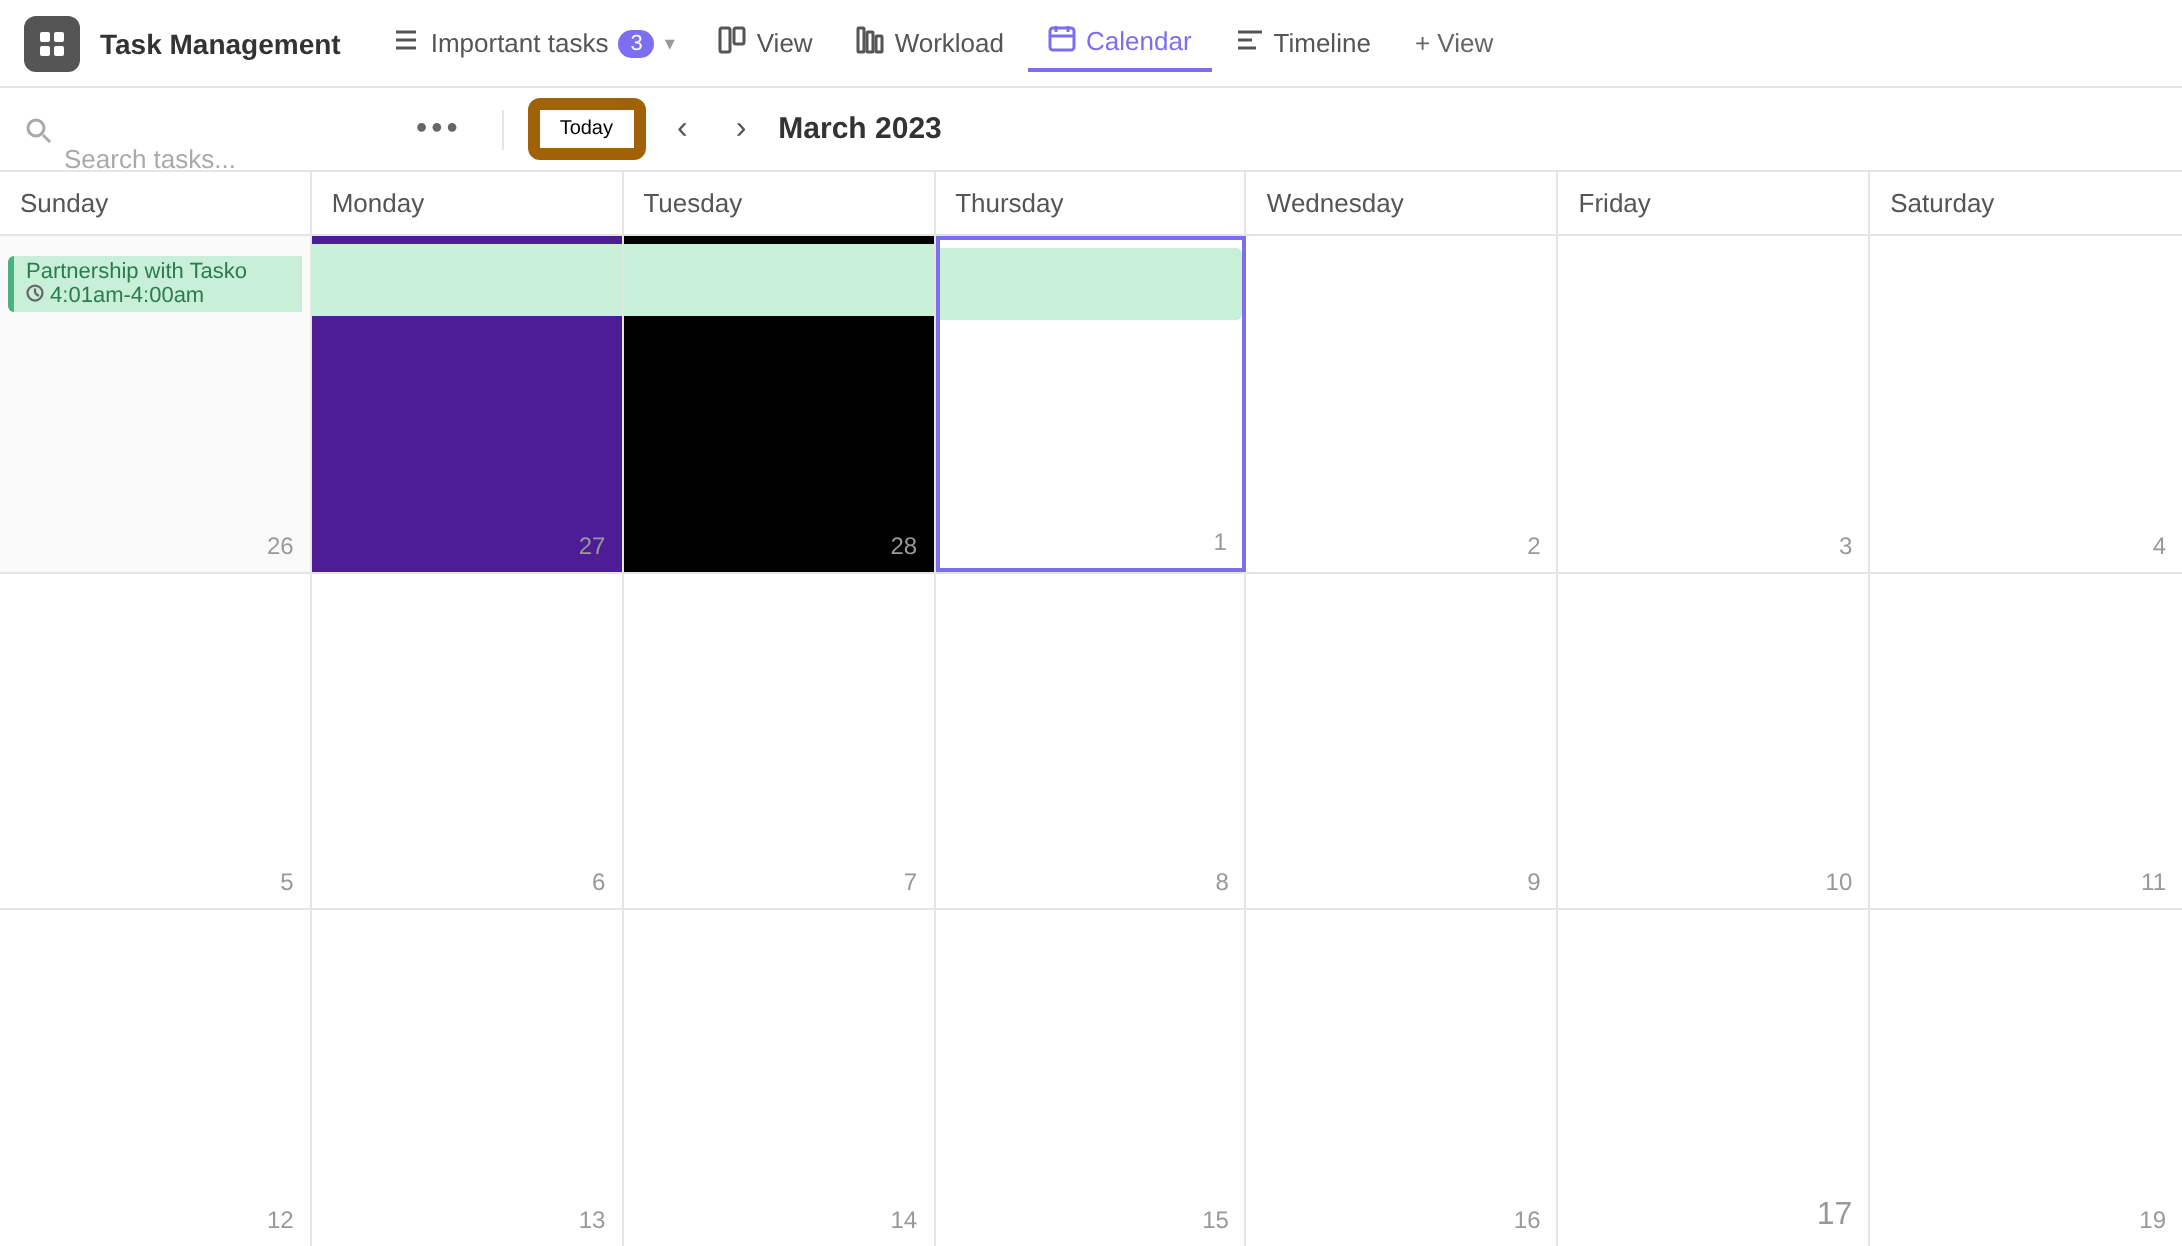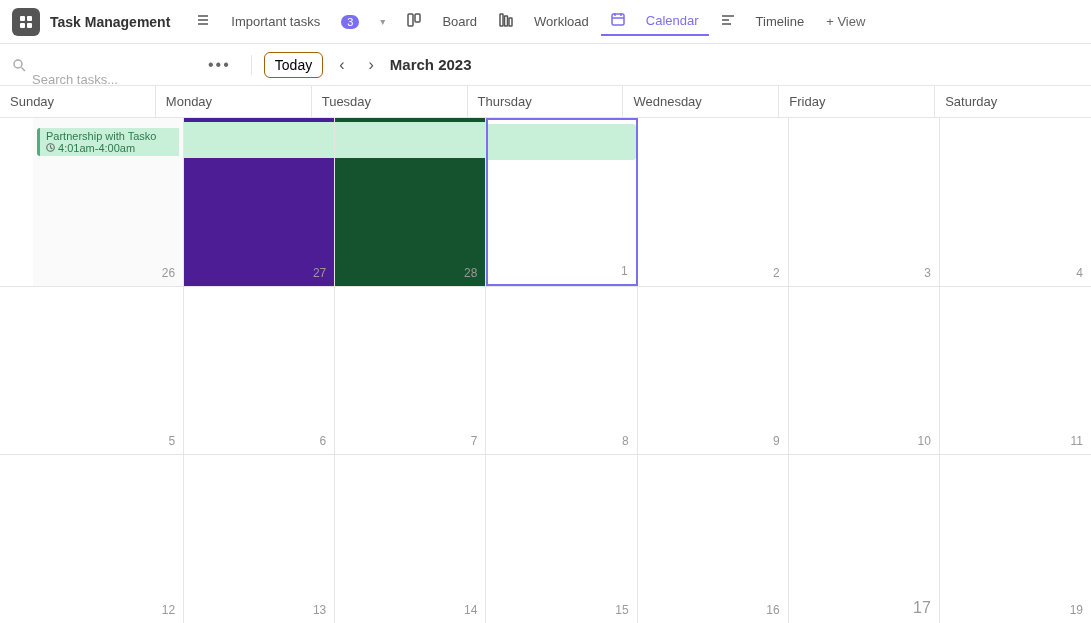--- a/index.html
+++ b/index.html
@@ -31,21 +31,21 @@
     }
     .nav-items {
       display: flex;
       align-items: center;
       gap: 2px;
       flex: 1;
     }
     .nav-item {
       display: flex;
       align-items: center;
-      gap: 21px;
+      gap: 5px;
       padding: 5px 10px;
       border-radius: 6px;
       cursor: pointer;
       font-size: 13px;
       color: #555;
       white-space: nowrap;
     }
     .nav-item.active {
       color: #7c6ef0;
       border-bottom: 2px solid #7c6ef0;
@@ -95,25 +95,25 @@
       font-size: 16px;
       letter-spacing: 2px;
     }
     .nav-controls {
       display: flex;
       align-items: center;
       gap: 8px;
     }
     .today-btn {
       padding: 4px 10px;
-      border: 1px solid #a16207;
+      border: 6px solid #a16207;
       background: #fff;
       border-radius: 6px;
       cursor: pointer;
-      font-size: 14px;
+      font-size: 10px;
     }
     .arrow-btn {
       padding: 4px 8px;
       border: none;
       background: none;
       cursor: pointer;
       font-size: 16px;
       color: #555;
     }
     .month-label {
@@ -145,21 +145,20 @@
     .calendar-body {
       display: flex;
       flex-direction: column;
       flex: 1;
     }
     .week-row {
       display: grid;
       grid-template-columns: repeat(7, 1fr);
       flex: 1;
       border-bottom: 1px solid #e5e5e5;
-      padding-left: 33px;
     }
     .week-row:last-child { border-bottom: none; }
     .day-cell {
       border-right: 1px solid #e5e5e5;
       position: relative;
       padding: 4px;
       min-height: 0;
     }
     .day-cell:last-child { border-right: none; }
     .day-cell.today {
@@ -223,21 +222,21 @@
       <span style="font-size:10px;color:#999;">▾</span>
     </div>
 
     <div class="nav-item">
       <span>
         <svg width="14" height="14" viewBox="0 0 14 14" fill="none" stroke="#555" stroke-width="1.5">
           <rect x="1" y="1" width="5" height="12" rx="1"></rect>
           <rect x="8" y="1" width="5" height="8" rx="1"></rect>
         </svg>
       </span>
-      <span>Board</span>
+      <span>View</span>
     </div>
 
     <div class="nav-item">
       <span>
         <svg width="14" height="14" viewBox="0 0 14 14" fill="none" stroke="#555" stroke-width="1.5">
           <rect x="1" y="1" width="3" height="12" rx="0.5"></rect>
           <rect x="5.5" y="3" width="3" height="10" rx="0.5"></rect>
           <rect x="10" y="5" width="3" height="8" rx="0.5"></rect>
         </svg>
       </span>
@@ -320,21 +319,21 @@
               4:01am-4:00am
             </div>
           </div>
         </div>
         <div class="day-number">26</div>
       </div>
       <div class="day-cell" style="background:#4c1d95;">
         <div style="background:#c8f0d8;position:absolute;top:4px;left:0;right:0;height:36px;"></div>
         <div class="day-number">27</div>
       </div>
-      <div class="day-cell" style="background:#14532d;">
+      <div class="day-cell" style="background:#000000;">
         <div style="background:#c8f0d8;position:absolute;top:4px;left:0;right:0;height:36px;"></div>
         <div class="day-number">28</div>
       </div>
       <div class="day-cell today">
         <div style="background:#c8f0d8;position:absolute;top:4px;left:0;right:0;height:36px;border-radius:0 3px 3px 0;"></div>
         <div class="day-number">1</div>
       </div>
       <div class="day-cell">
         <div class="day-number">2</div>
       </div>

